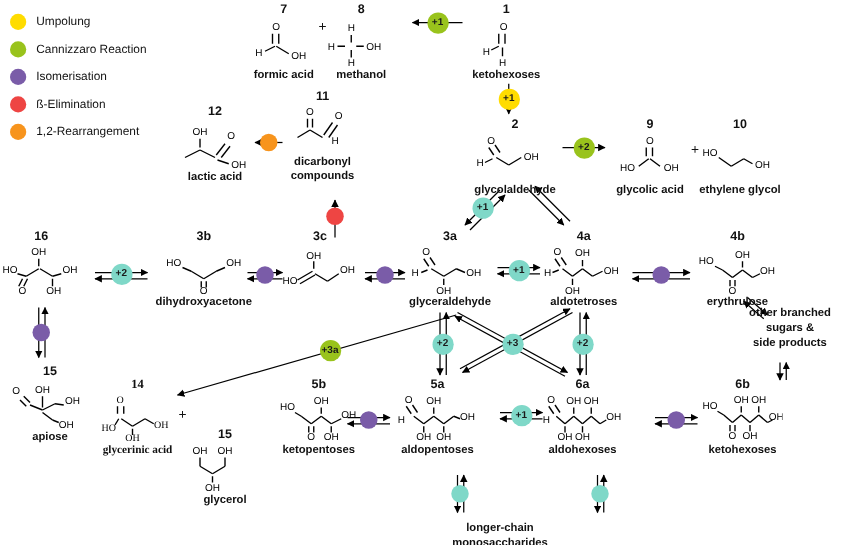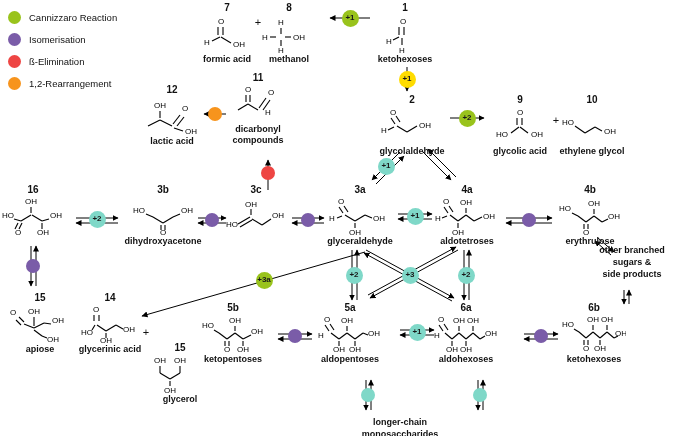--- a/index.html
+++ b/index.html
@@ -303,21 +303,21 @@
           <line x1="36" y1="19" x2="43" y2="20"></line>
           <line x1="26" y1="26" x2="34" y2="32"></line>
           <line x1="34" y1="32" x2="39" y2="34"></line>
           <text x="5" y="11">O</text>
           <text x="26" y="10">OH</text>
           <text x="50" y="19">OH</text>
           <text x="45" y="38">OH</text>
         </svg>
         <div class="c-name">apiose</div>
       </div>
-      <div class="compound" style="left: 65px; top: 292px;">
+      <div class="compound" style="left: 65px; top: 302px; font-family: Liberation Serif, serif;">
         <div class="c-num">14</div>
         <svg width="64" height="40" viewBox="0 0 64 40" class="struct">
           <line x1="16" y1="11" x2="16" y2="17"></line>
           <line x1="21" y1="11" x2="21" y2="17"></line>
           <line x1="14" y1="26" x2="17" y2="21"></line>
           <line x1="19" y1="21" x2="28" y2="27"></line>
           <line x1="28" y1="29" x2="28" y2="34"></line>
           <line x1="28" y1="27" x2="38" y2="21"></line>
           <line x1="38" y1="21" x2="45" y2="25"></line>
           <text x="18" y="8">O</text>
@@ -334,21 +334,21 @@
           <line x1="12" y1="19" x2="22" y2="25"></line>
           <line x1="22" y1="27" x2="22" y2="32"></line>
           <line x1="22" y1="25" x2="32" y2="19"></line>
           <line x1="32" y1="19" x2="32" y2="12"></line>
           <text x="12" y="9">OH</text>
           <text x="22" y="39">OH</text>
           <text x="32" y="9">OH</text>
         </svg>
         <div class="c-name">glycerol</div>
       </div>
-      <div class="compound" style="left: 188px; top: 302px;">
+      <div class="compound" style="left: 210px; top: 302px;">
         <div class="c-num">5b</div>
         <svg width="64" height="40" viewBox="0 0 64 40" class="struct">
           <line x1="13" y1="16" x2="18" y2="19"></line>
           <line x1="18" y1="19" x2="26" y2="25"></line>
           <line x1="24" y1="27" x2="24" y2="32"></line>
           <line x1="28" y1="27" x2="28" y2="32"></line>
           <line x1="26" y1="25" x2="34" y2="19"></line>
           <line x1="34" y1="17" x2="34" y2="12"></line>
           <line x1="34" y1="19" x2="42" y2="25"></line>
           <line x1="42" y1="27" x2="42" y2="32"></line>
@@ -464,20 +464,24 @@
         <div>other branched</div>
         <div>sugars &amp;</div>
         <div>side products</div>
       </div>
       <div class="note" style="left: 340px; top: 416px;">
         <div>longer-chain monosaccharides</div>
       </div>
     </div>
   <div class="legend">
       <div class="legend-row">
+        <span class="legend-dot" style="background: rgb(255, 220, 0);"></span>
+        <span class="legend-label">Umpolung</span>
+      </div>
+      <div class="legend-row">
         <span class="legend-dot" style="background: rgb(153, 195, 28);"></span>
         <span class="legend-label">Cannizzaro Reaction</span>
       </div>
       <div class="legend-row">
         <span class="legend-dot" style="background: rgb(122, 92, 168);"></span>
         <span class="legend-label">Isomerisation</span>
       </div>
       <div class="legend-row">
         <span class="legend-dot" style="background: rgb(238, 69, 67);"></span>
         <span class="legend-label">ß-Elimination</span>

